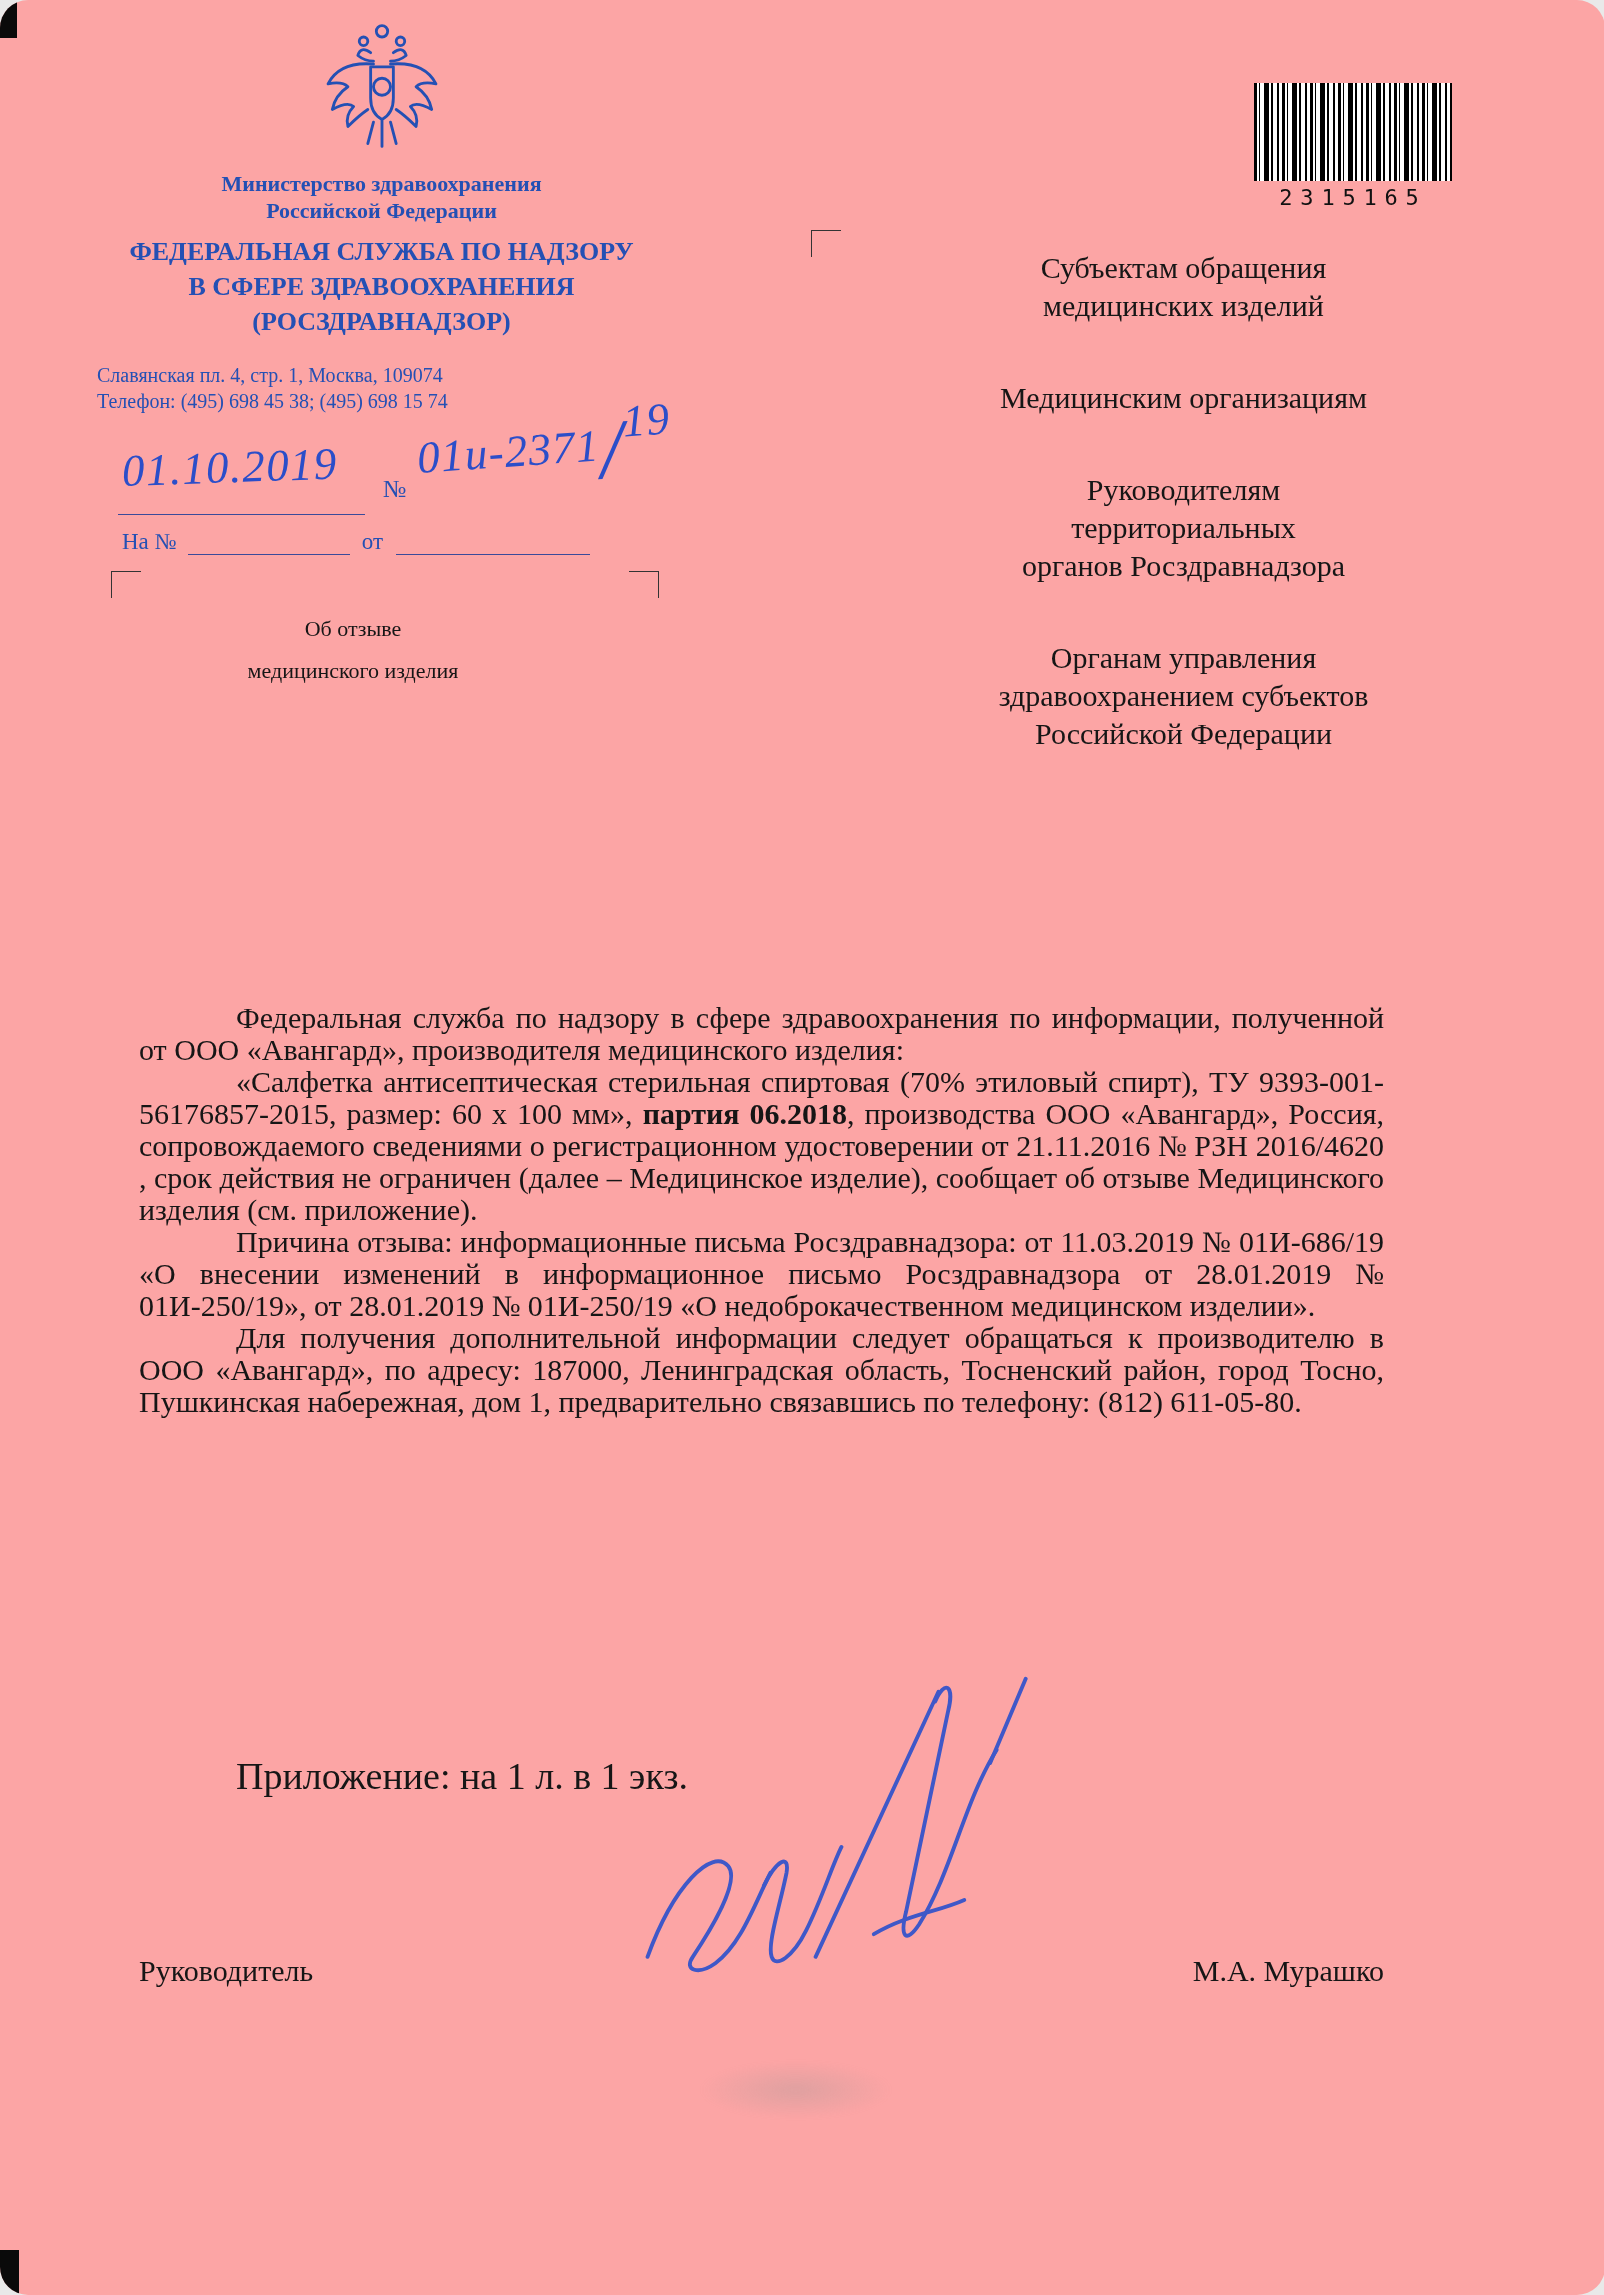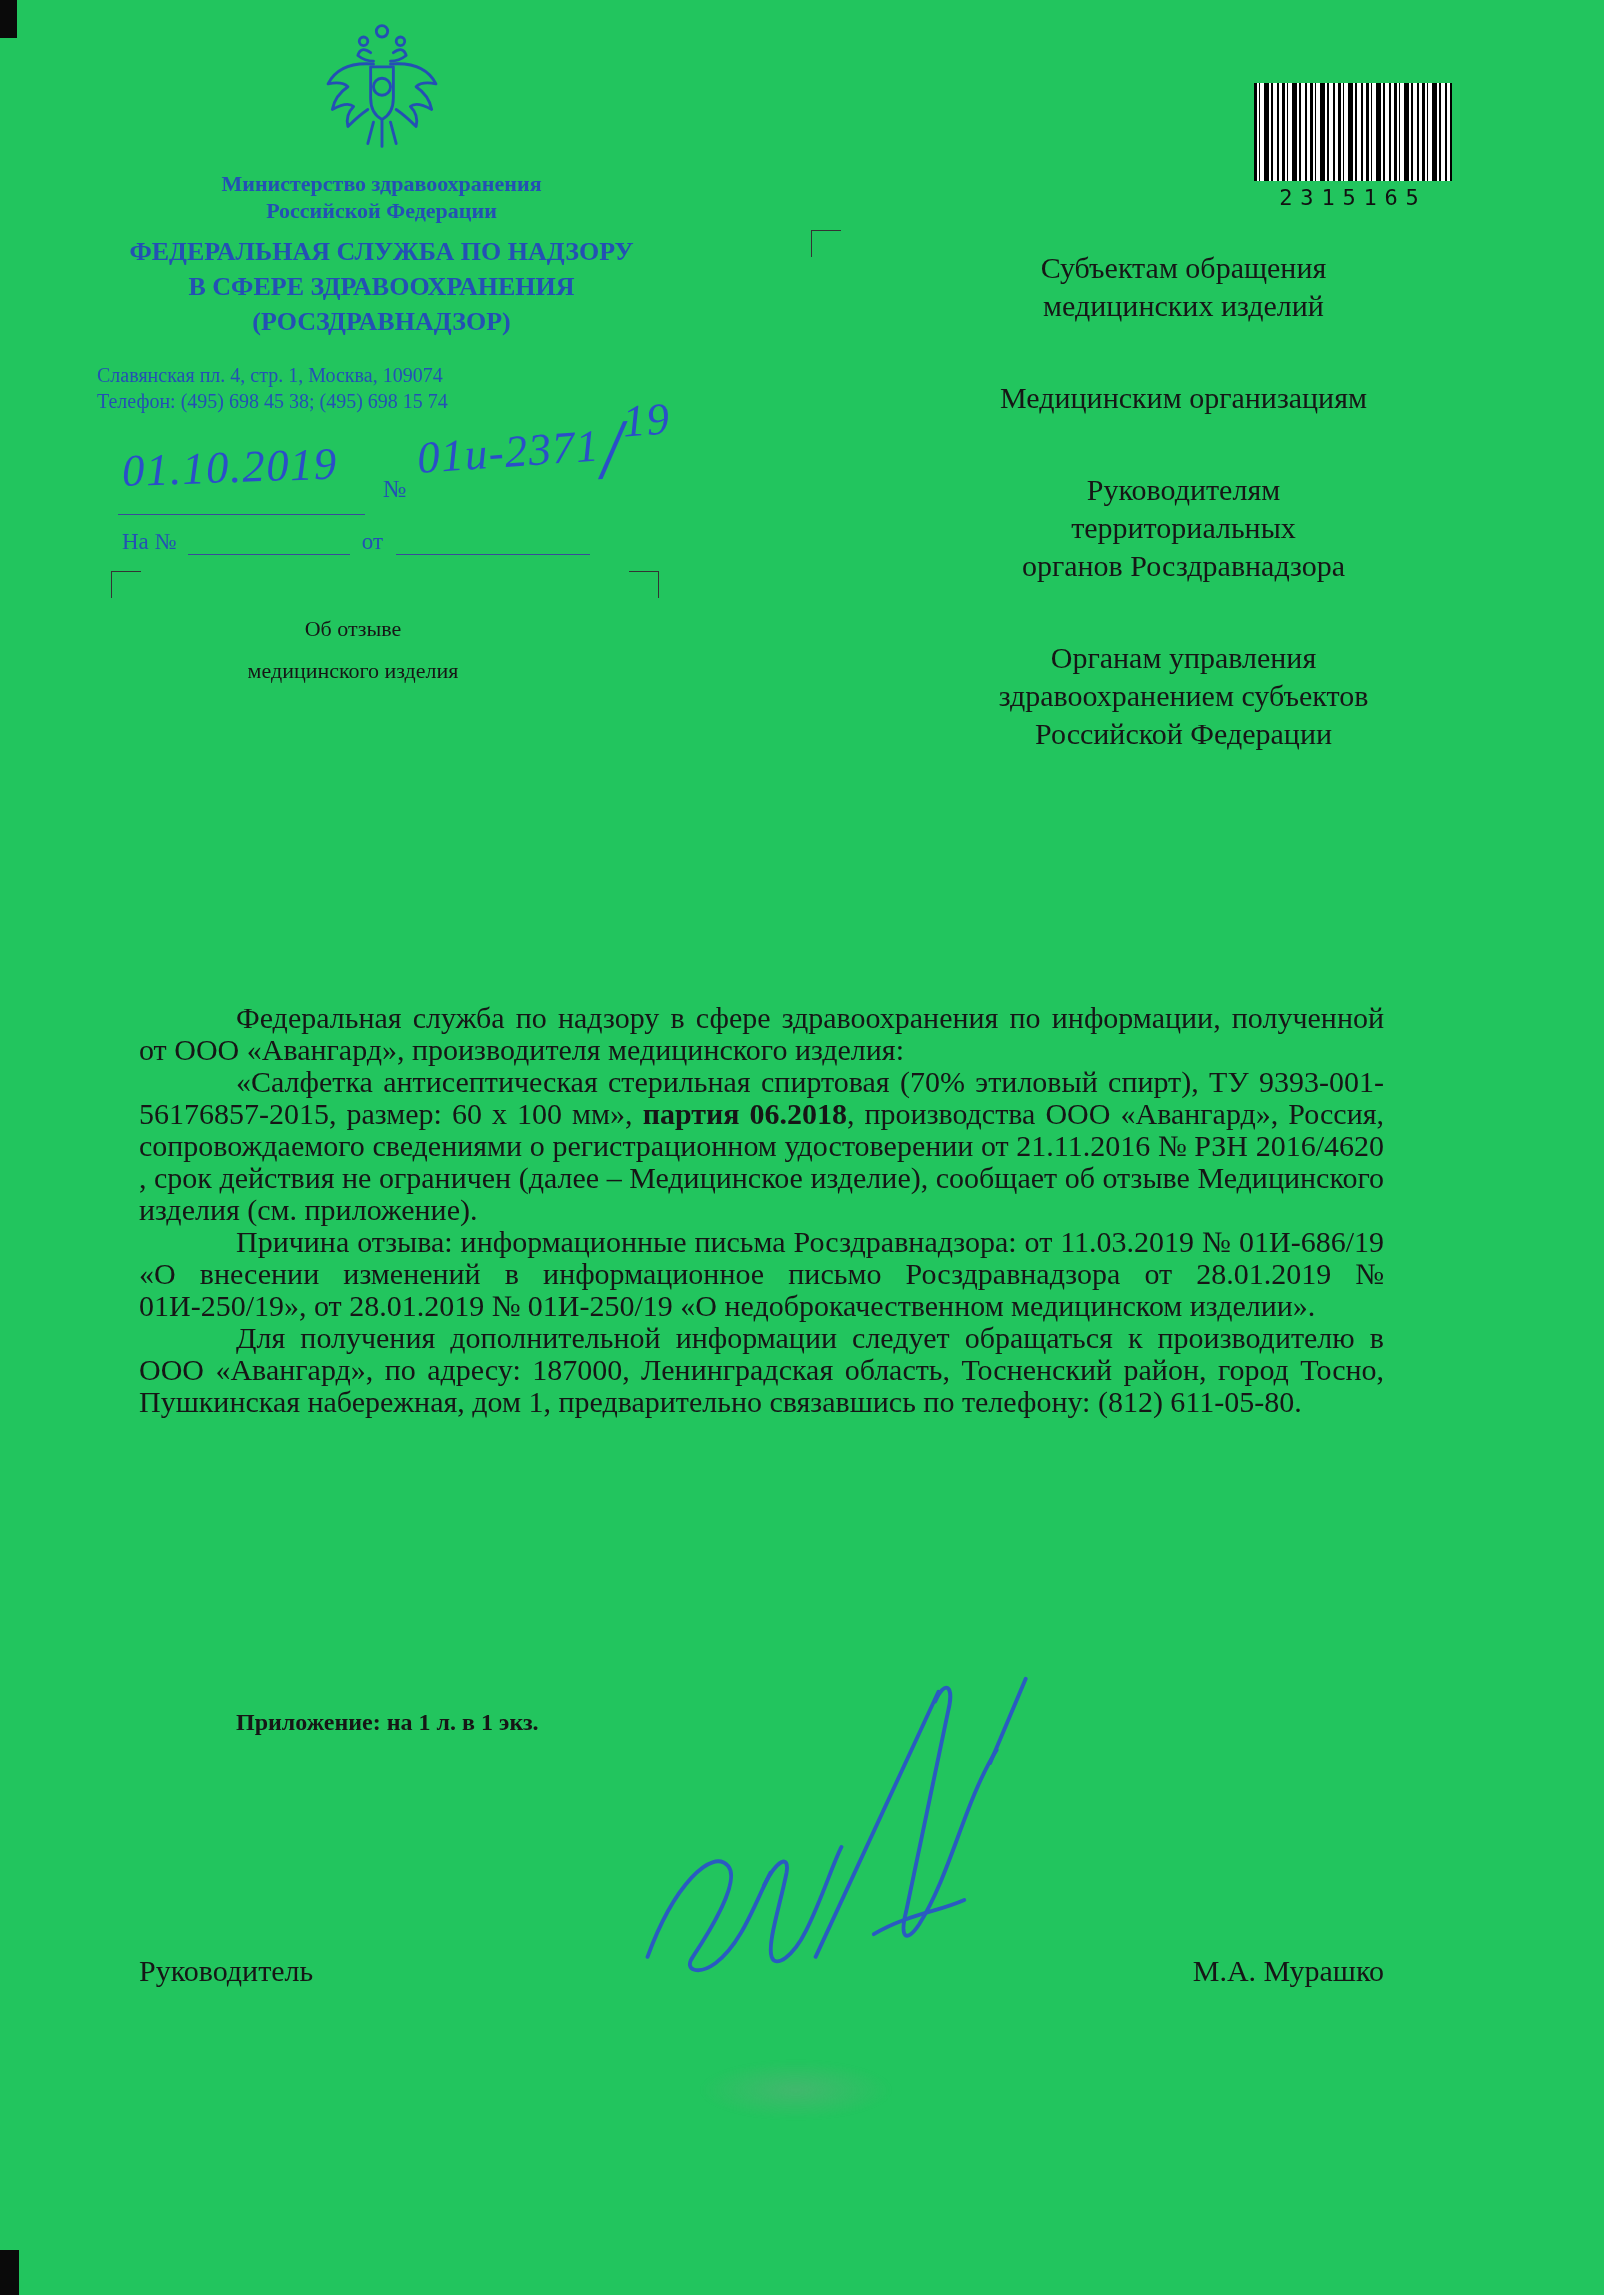--- a/index.html
+++ b/index.html
@@ -1,22 +1,23 @@
 <!DOCTYPE html>
 <html lang="ru" style="font-size:10.4px"><head>
 <meta charset="utf-8">
 <style>
   html,body{margin:0;padding:0;background:#e9e9e9;}
   .page{
     position:relative;
     width:1605px;height:2295px;
-    background:#22c55e;
+    background:#fca5a5;
     font-family:"Liberation Serif","DejaVu Serif",serif;
     color:#111;
     overflow:hidden;
+    border-radius:28px;
   }
   
   .artifact{position:absolute;background:#0a0a0a;}
   .artifact.tl{left:0;top:0;width:17px;height:38px;}
   .artifact.bl{left:0;top:2250px;width:19.4px;height:45px;}
   .smudge{
     position:absolute;left:699px;top:2061px;width:194px;height:58px;
     background:radial-gradient(ellipse at center,rgba(150,150,150,.28),rgba(150,150,150,0) 70%);
     filter:blur(1.9px);
   }
@@ -91,22 +92,22 @@
     text-align:center;font-size:30px;line-height:38px;color:#161616;
   }
   .recipients .block{white-space:pre-line;margin-bottom:54px;}
   
   .body-text{
     position:absolute;left:139px;top:1002px;width:1245px;
     font-size:30px;line-height:32px;text-align:justify;color:#161616;
   }
   .body-text p{margin:0;text-indent:97px;}
   .attachment{
-    position:absolute;left:139px;top:1709px;width:1245px;
-    font-size:24px;color:#161616;text-indent:97px;font-weight:bold;
+    position:absolute;left:139px;top:1754px;width:1245px;
+    font-size:38px;color:#161616;text-indent:97px;
   }
   .sig-row{
     position:absolute;left:139px;top:1954px;width:1245px;
     display:flex;justify-content:space-between;
     font-size:30px;color:#161616;
   }
   .signature-svg{position:absolute;left:602px;top:1653px;width:466px;height:362px;}
 </style>
 </head>
 <body>

